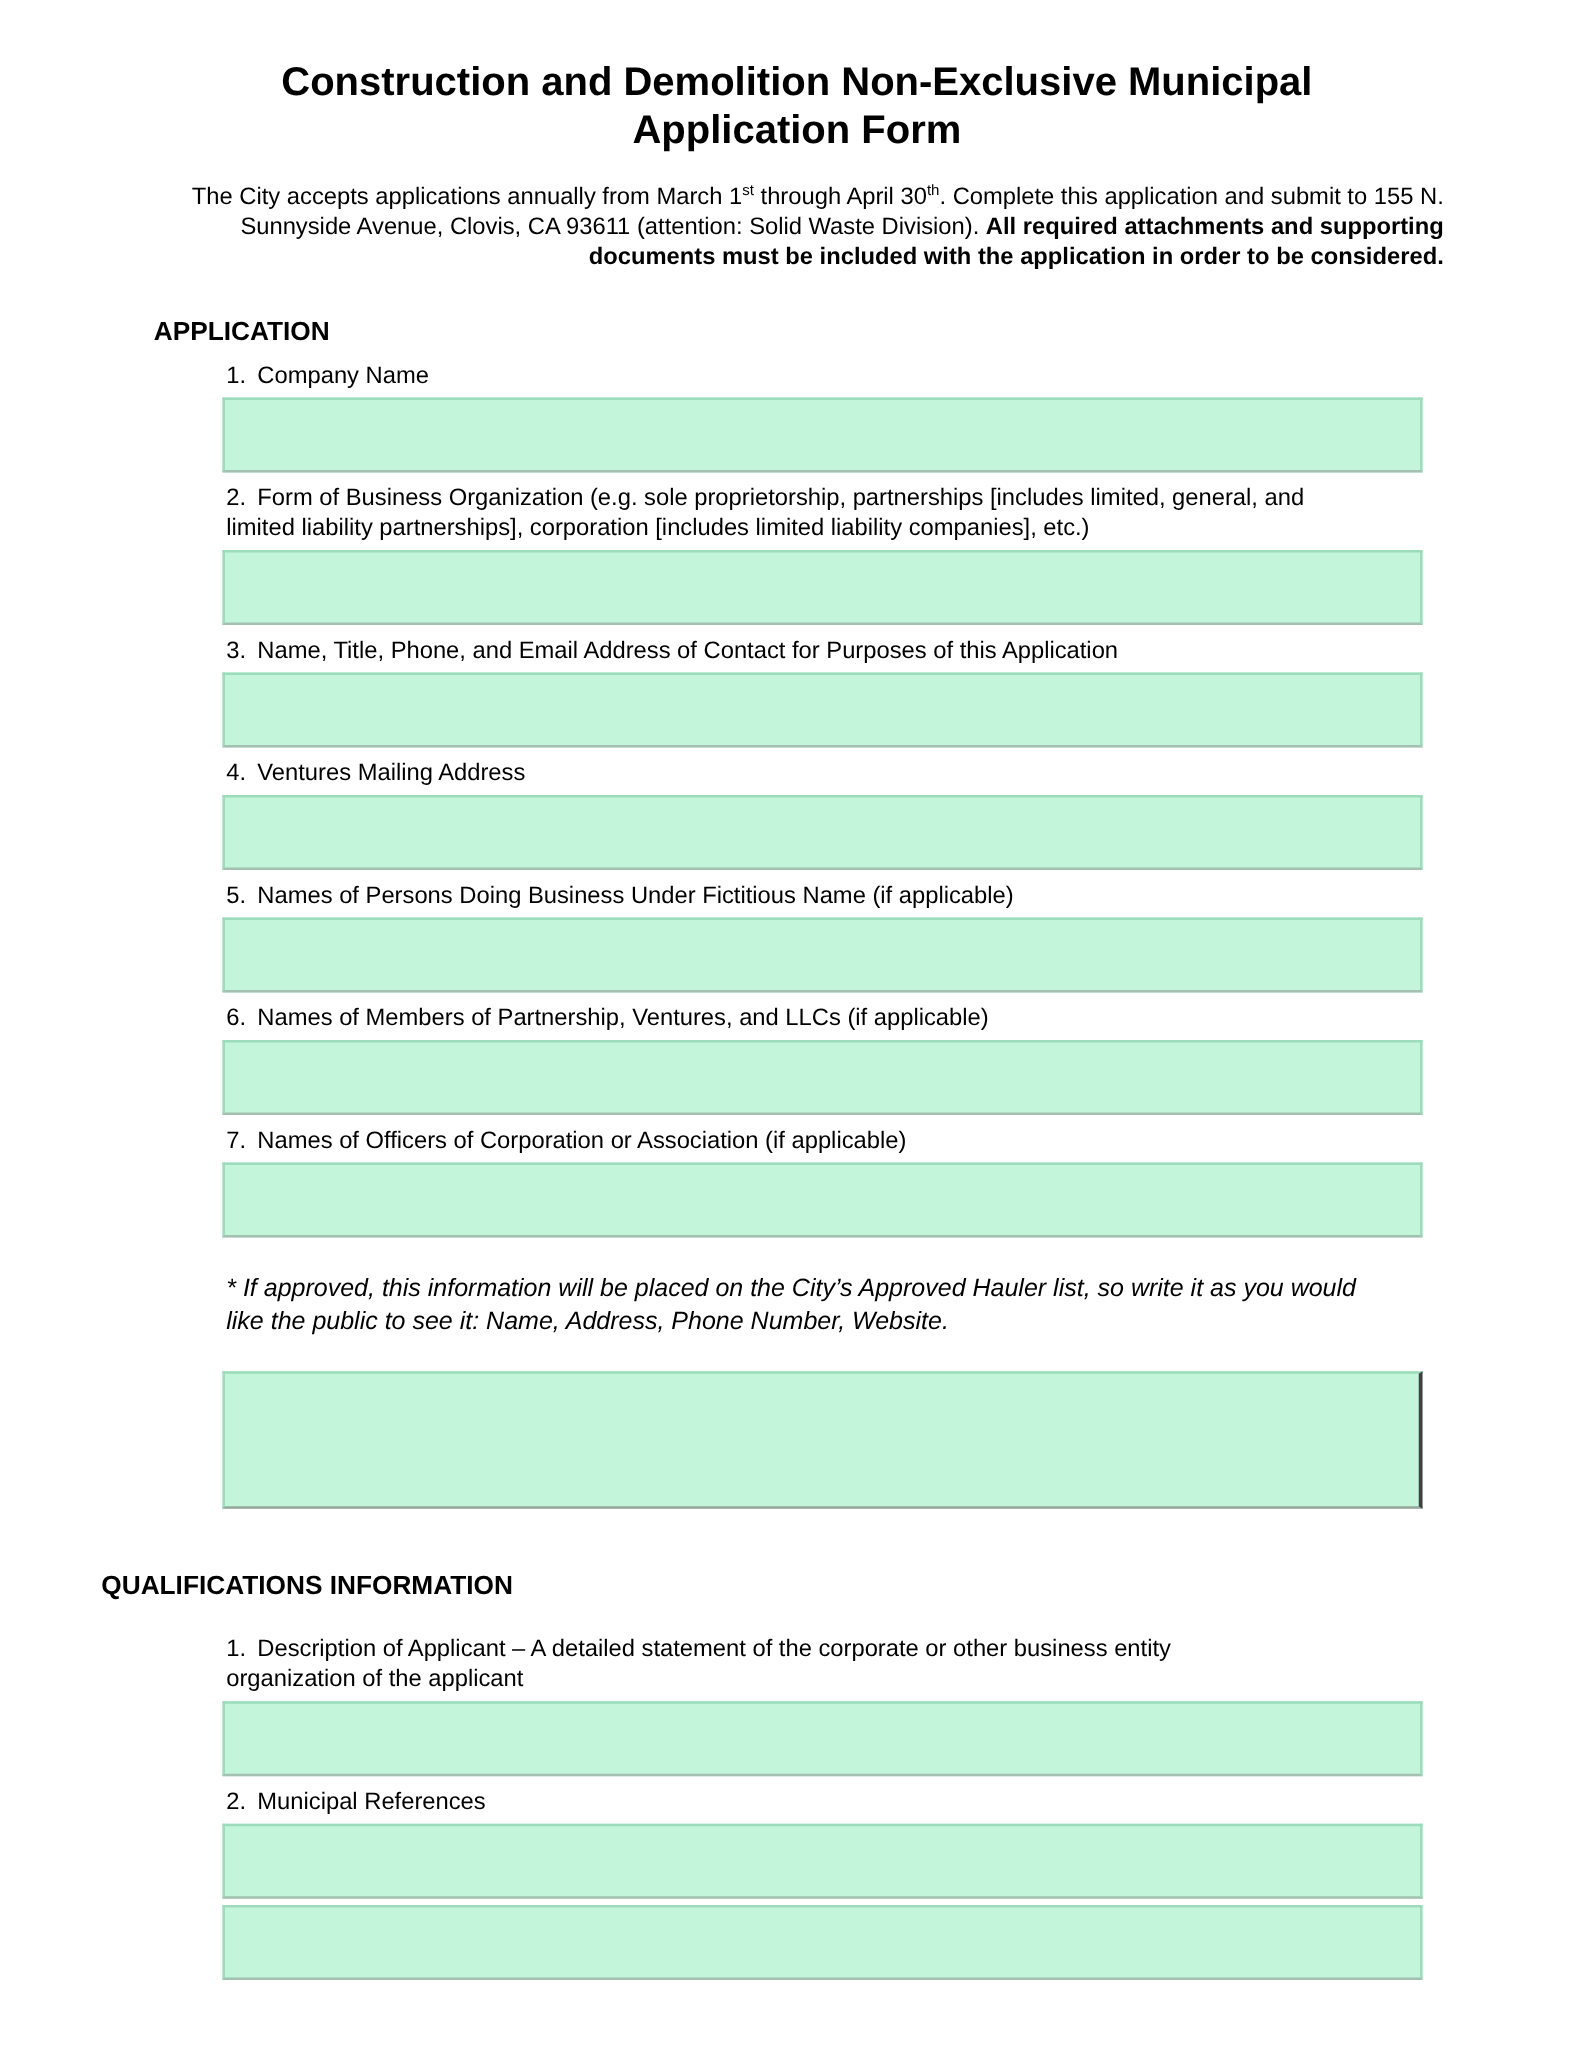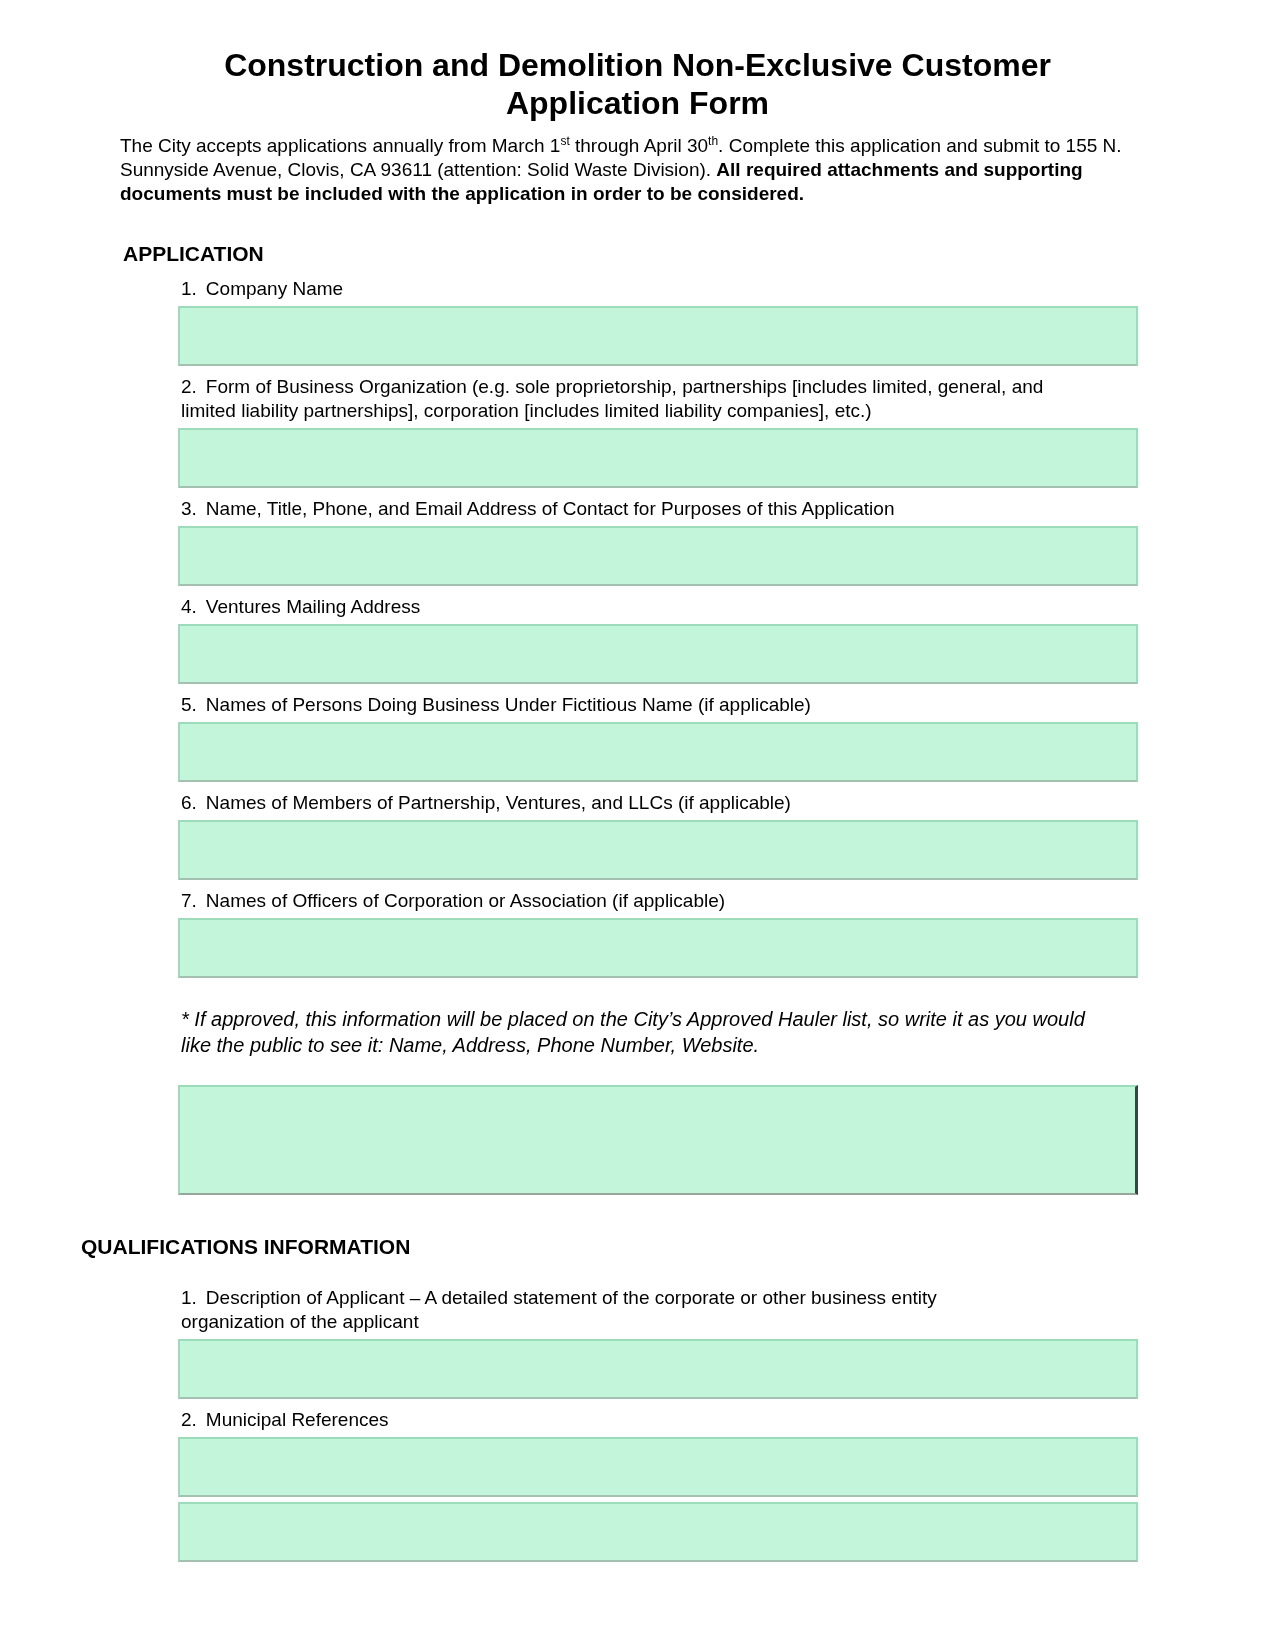--- a/index.html
+++ b/index.html
@@ -8,31 +8,31 @@
     background:#ffffff; color:#000000;
     font-family:"Liberation Sans","DejaVu Sans",sans-serif;
     overflow:hidden;
   }
   .page-title {
     margin:46px 0 0 0;
     text-align:center;
     font-size:32px; line-height:38px; font-weight:bold;
   }
   .intro {
-    width:1035px; margin:12px auto 0 auto;
-    text-align:left;
+    width:1035px; margin:24px auto 0 auto;
+    text-align:right;
     font-size:19px; line-height:24px;
   }
   .intro sup { font-size:12px; line-height:0; }
   .intro .bold { font-weight:bold; }
   .section-heading {
     font-size:21px; line-height:28px; font-weight:bold;
   }
   .app-heading  { margin:34px 0 0 123px; }
-  .qual-heading { margin:38px 0 0 81px; }
+  .qual-heading { margin:48px 0 0 81px; }
   .items { margin-left:178px; width:960px; }
   .item-label {
     margin:9px 0 0 3px;
     font-size:19px; line-height:24px;
     max-width:915px;
   }
   .qual .item-label { max-width:820px; }
   .qual .item:first-child .item-label { margin-top:25px; }
   .num { padding-right:9px; }
   .field {
@@ -58,21 +58,21 @@
     margin-top:27px;
     height:110px;
     border-right:3px solid #404040;
     border-bottom:2px solid #97a69d;
   }
 </style>
 </head>
 <body>
 
 <div class="page-title">
-  <div>Construction and Demolition Non-Exclusive Customer</div>
+  <div>Construction and Demolition Non-Exclusive Municipal</div>
   <div>Application Form</div>
 </div>
 
 <p class="intro"><span>The City accepts applications annually from March 1</span><sup>st</sup><span> through April 30</span><sup>th</sup><span>. Complete this application and submit to 155 N. Sunnyside Avenue, Clovis, CA 93611 (attention: Solid Waste Division). </span><span class="bold">All required attachments and supporting documents must be included with the application in order to be considered.</span></p>
 
 <div class="section-heading app-heading">APPLICATION</div>
 
 <div class="items app">
 
   <div class="item">

